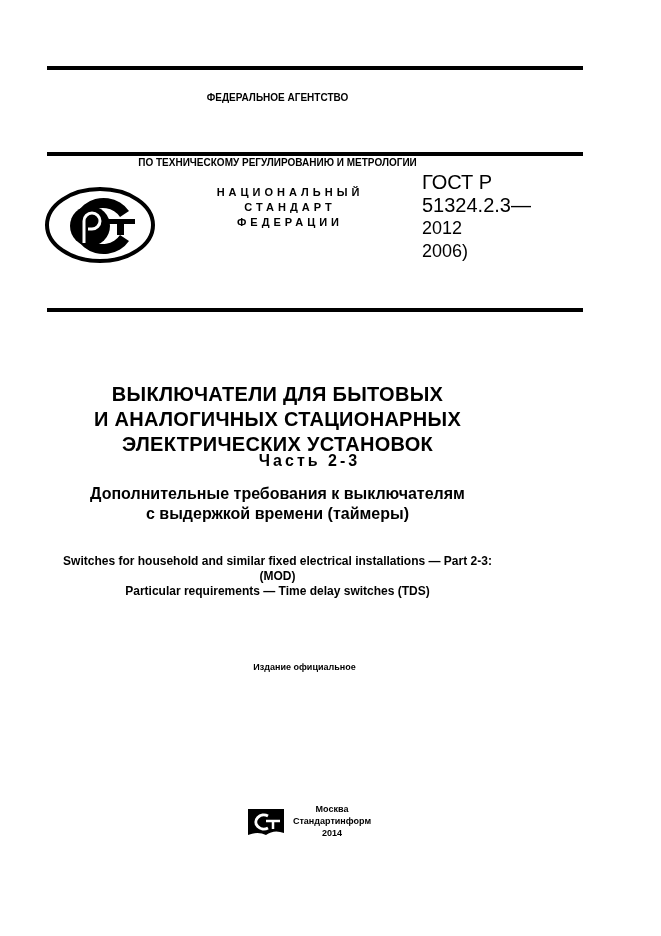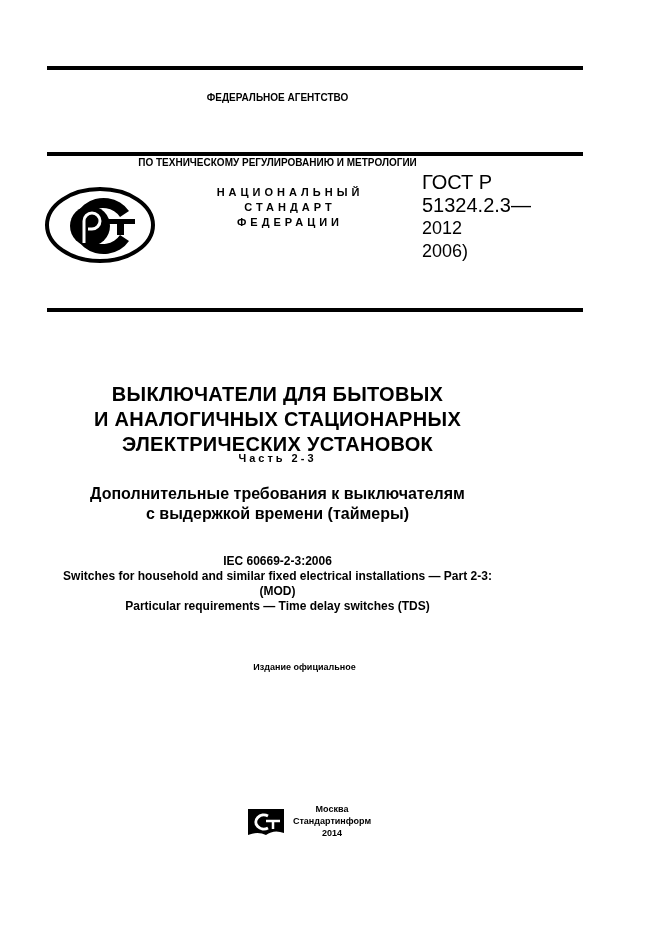--- a/index.html
+++ b/index.html
@@ -6,21 +6,21 @@
   body { width: 661px; height: 936px; position: relative; overflow: hidden; font-family: "Liberation Sans", sans-serif; color: #000; }
   .rule { position: absolute; left: 47px; width: 536px; height: 4px; background: #000; }
   .center { position: absolute; left: 0; width: 555px; text-align: center; font-weight: bold; }
   .agency1 { top: 92px; font-size: 10px; }
   .agency2 { top: 121px; font-size: 10px; margin-top: 36px; }
   .logo { position: absolute; left: 44px; top: 185px; width: 112px; height: 80px; }
   .natstd { position: absolute; left: 195px; top: 185px; width: 190px; text-align: center; font-weight: bold; font-size: 11px; letter-spacing: 4px; line-height: 15px; }
   .gost { position: absolute; left: 422px; top: 171px; font-weight: normal; font-size: 18px; line-height: 23px; }
   .gost .l1 { font-size: 20px; }
   .title { top: 367px; font-size: 20px; line-height: 25px; letter-spacing: 0.3px; margin-top: 15px; }
-  .part { top: 452px; font-size: 11px; letter-spacing: 3px; }
+  .part { top: 452px; font-size: 16px; letter-spacing: 3px; padding-left: 32px; }
   .subtitle { top: 484px; font-size: 16px; line-height: 20px; }
   .iec { top: 554px; font-size: 12px; line-height: 15px; }
   .official { top: 662px; font-size: 9px; margin-left: 27px; }
   .pub-logo { position: absolute; left: 246px; top: 807px; width: 40px; height: 30px; }
   .pub { position: absolute; left: 292px; top: 803px; width: 80px; text-align: center; font-weight: bold; font-size: 9px; line-height: 12px; }
 </style>
 </head>
 <body>
 
 <div class="rule" style="top:66px;"></div>
@@ -59,21 +59,20 @@
 </div>
 
 <div class="center part">Часть 2-3</div>
 
 <div class="center subtitle">
   <div>Дополнительные требования к выключателям</div>
   <div>с выдержкой времени (таймеры)</div>
 </div>
 
 <div class="center iec">
-  <div>IEC 60669-2-3:2006</div>
   <div>Switches for household and similar fixed electrical installations — Part 2-3:</div>
   <div>(MOD)</div>
   <div>Particular requirements — Time delay switches (TDS)</div>
 </div>
 
 <div class="center official">Издание официальное</div>
 
 <svg class="pub-logo" viewBox="0 0 40 30">
   <path d="M2 2 L38 2 L38 26 Q28 22 20 28 Q12 24 2 28 Z" fill="#000"></path>
   <path d="M22 9 A8 7 0 1 0 22 21" fill="none" stroke="#fff" stroke-width="3"></path>

